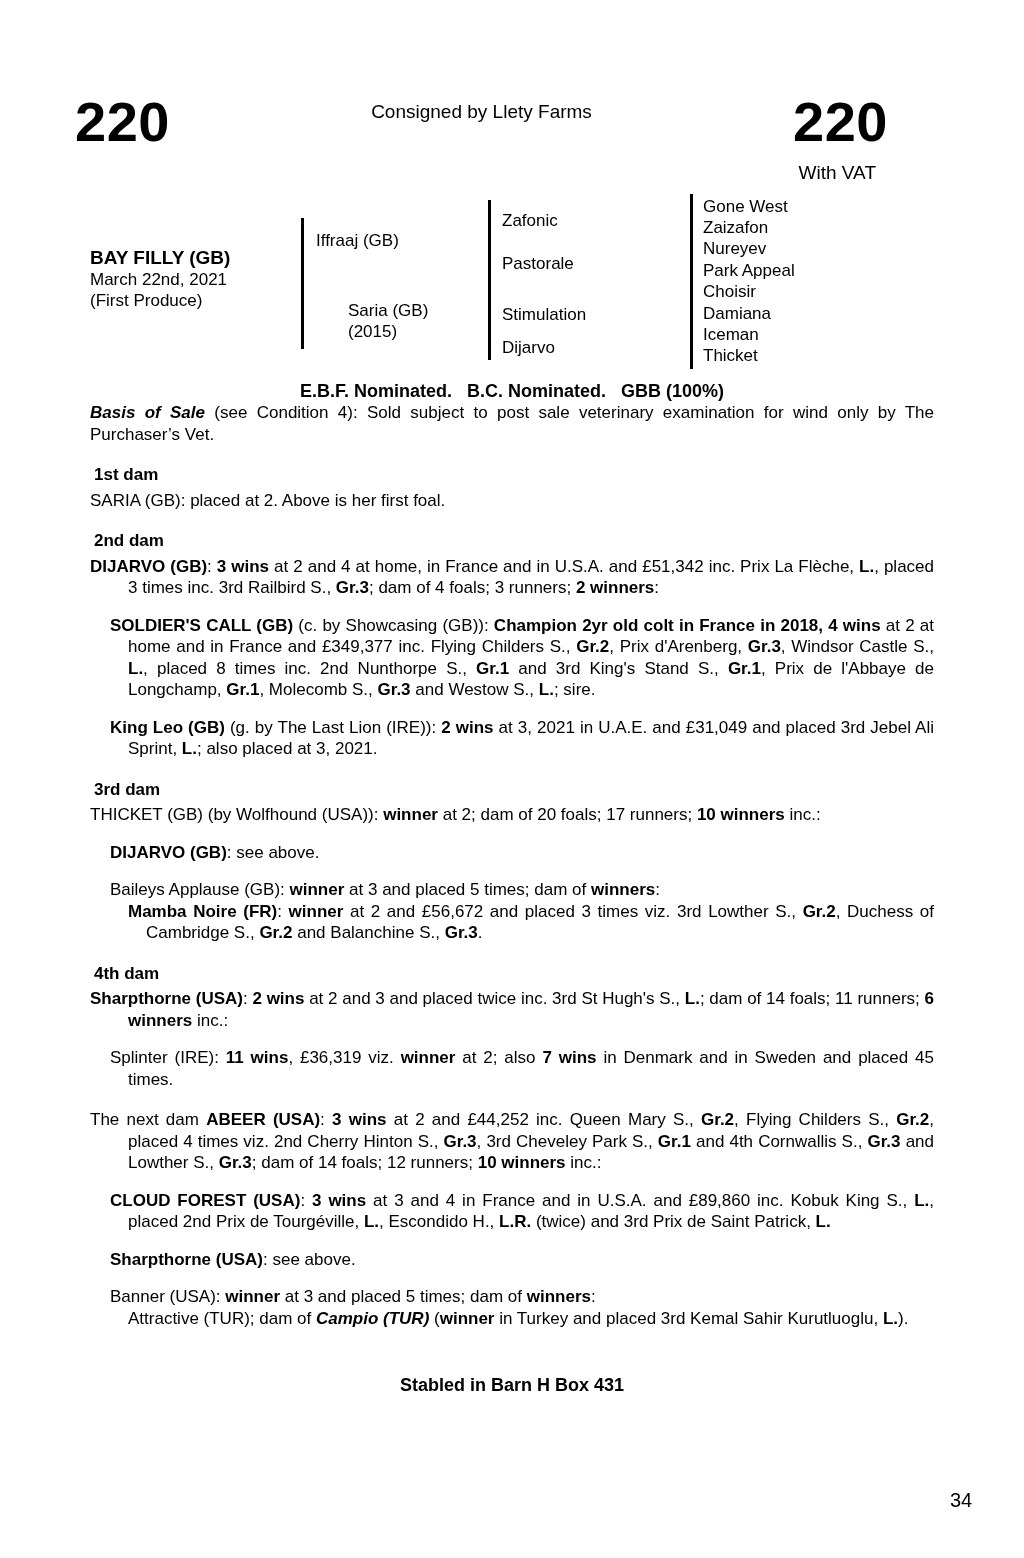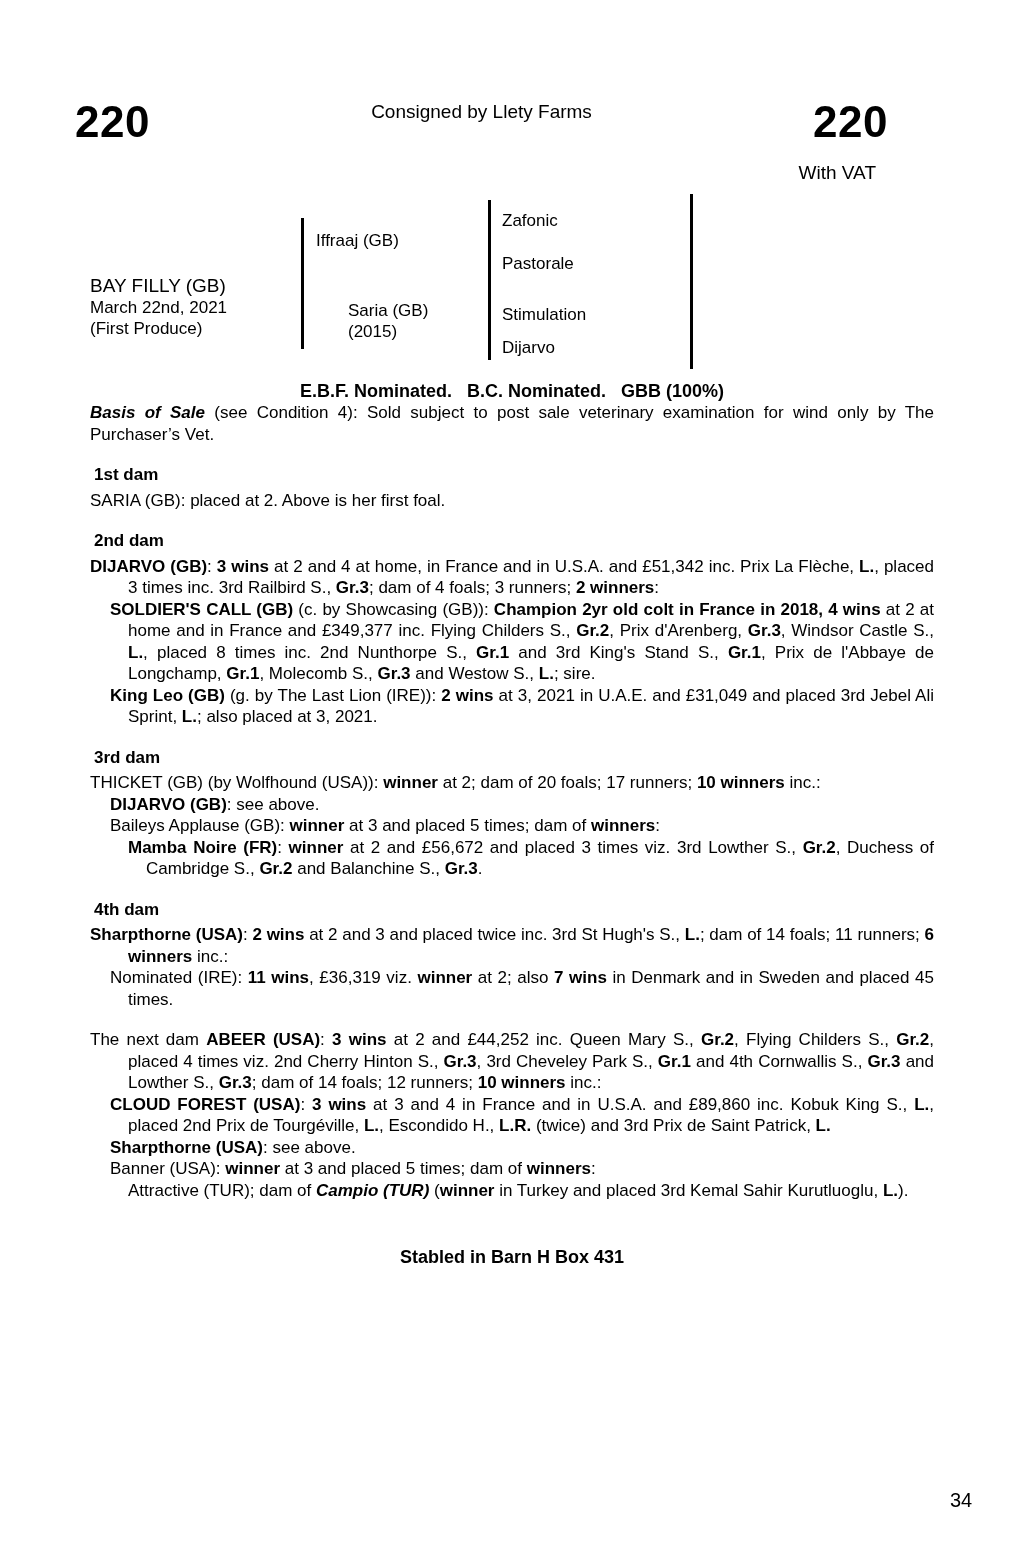--- a/index.html
+++ b/index.html
@@ -2,43 +2,43 @@
 <html><head>
 <meta charset="utf-8">
 <style>
   html,body { margin:0; padding:0; background:#ffffff; }
   .page {
     position:relative; width:1024px; height:1558px; background:#ffffff;
     font-family:"Liberation Sans", sans-serif; font-size:17px; line-height:21.5px;
     color:#000; box-sizing:border-box; padding:100px 90px 0 90px; overflow:hidden;
   }
   .header-row { display:flex; justify-content:space-between; align-items:flex-start; height:50px; }
-  .lot { font-size:44px; font-weight:bold; line-height:44px; letter-spacing:0.5px; }
+  .lot { font-size:56px; font-weight:bold; line-height:44px; letter-spacing:0.5px; }
   .lot-left  { margin-left:-15px; }
   .lot-right { margin-right:46px; }
   .consignor { font-size:19px; padding-top:1px; }
   .vat { text-align:right; font-size:19px; margin-top:12px; padding-right:58px; }
 
   .pedigree { position:relative; height:178px; margin-top:10px; }
   .ped-subject { position:absolute; left:0; top:53px; }
-  .horse-name { font-weight:normal; font-size:19px; line-height:22px;margin-top:28px; }
+  .horse-name { font-weight:bold; font-size:19px; line-height:22px; }
   .ped-rule { position:absolute; width:3px; background:#000; }
   .rule1 { left:211px; top:24px;  height:131px; }
   .rule2 { left:398px; top:6px;   height:160px; }
   .rule3 { left:600px; top:0px;   height:175px; }
   .ped-sire { position:absolute; left:226px; top:36px; }
   .ped-dam  { position:absolute; left:226px; top:106px;margin-left:32px; }
   .ped-gp   { position:absolute; left:412px; }
   .gp0 { top:16px; } .gp1 { top:59px; } .gp2 { top:100px;margin-top:10px; } .gp3 { top:143px; }
   .ped-ggp  { position:absolute; left:613px; top:2px; line-height:21.4px; }
 
   .noms { text-align:center; font-weight:bold; font-size:18px; margin-top:9px; white-space:pre-wrap; }
   .para { margin:0; text-align:justify; }
   .p-main { padding-left:38px; text-indent:-38px; }
-  .p-sub  { padding-left:38px; text-indent:-18px; }
+  .p-sub  { padding-left:38px; text-indent:-18px;margin-top:16px; }
   .p-sub2 { padding-left:56px; text-indent:-18px; }
   .section { margin-top:19px; }
   .sec-heading { font-weight:bold; margin:4px; }
   .stabled { text-align:center; font-weight:bold; font-size:18px; margin-top:46px; }
   .pageno { position:absolute; left:950px; top:1490px; font-size:20px; }
 </style>
 </head>
 <body>
 
 <div class="page">
@@ -62,20 +62,30 @@
     <div class="ped-dam">
       <div>Saria (GB)</div>
       <div>(2015)</div>
     </div>
     <div class="ped-rule rule2"></div>
     <div class="ped-gp gp0">Zafonic</div>
     <div class="ped-gp gp1">Pastorale</div>
     <div class="ped-gp gp2">Stimulation</div>
     <div class="ped-gp gp3">Dijarvo</div>
     <div class="ped-rule rule3"></div>
+    <div class="ped-ggp">
+      <div>Gone West</div>
+      <div>Zaizafon</div>
+      <div>Nureyev</div>
+      <div>Park Appeal</div>
+      <div>Choisir</div>
+      <div>Damiana</div>
+      <div>Iceman</div>
+      <div>Thicket</div>
+    </div>
   </div>
 
   <div class="noms">E.B.F. Nominated.   B.C. Nominated.   GBB (100%)</div>
   <p class="para p-basis"><span style="font-weight: bold; font-style: italic;">Basis of Sale</span><span> (see Condition 4): Sold subject to post sale veterinary examination for wind only by The Purchaser’s Vet.</span></p>
 
   <div class="section">
     <p class="para sec-heading">1st dam</p>
     <p class="para p-main"><span>SARIA (GB): placed at 2. Above is her first foal.</span></p>
   </div>
 
@@ -90,21 +100,21 @@
     <p class="para sec-heading">3rd dam</p>
     <p class="para p-main"><span>THICKET (GB) (by Wolfhound (USA)): </span><span style="font-weight: bold;">winner</span><span> at 2; dam of 20 foals; 17 runners; </span><span style="font-weight: bold;">10 winners</span><span> inc.:</span></p>
     <p class="para p-sub"><span style="font-weight: bold;">DIJARVO (GB)</span><span>: see above.</span></p>
     <p class="para p-sub"><span>Baileys Applause (GB): </span><span style="font-weight: bold;">winner</span><span> at 3 and placed 5 times; dam of </span><span style="font-weight: bold;">winners</span><span>:</span></p>
     <p class="para p-sub2"><span style="font-weight: bold;">Mamba Noire (FR)</span><span>: </span><span style="font-weight: bold;">winner</span><span> at 2 and £56,672 and placed 3 times viz. 3rd Lowther S., </span><span style="font-weight: bold;">Gr.2</span><span>, Duchess of Cambridge S., </span><span style="font-weight: bold;">Gr.2</span><span> and Balanchine S., </span><span style="font-weight: bold;">Gr.3</span><span>.</span></p>
   </div>
 
   <div class="section">
     <p class="para sec-heading">4th dam</p>
     <p class="para p-main"><span style="font-weight: bold;">Sharpthorne (USA)</span><span>: </span><span style="font-weight: bold;">2 wins</span><span> at 2 and 3 and placed twice inc. 3rd St Hugh's S., </span><span style="font-weight: bold;">L.</span><span>; dam of 14 foals; 11 runners; </span><span style="font-weight: bold;">6 winners</span><span> inc.:</span></p>
-    <p class="para p-sub"><span>Nominated (IRE): </span><span style="font-weight: bold;">11 wins</span><span>, £36,319 viz. </span><span style="font-weight: bold;">winner</span><span> at 2; also </span><span style="font-weight: bold;">7 wins</span><span> in Denmark and in Sweden and placed 45 times.</span></p>
+    <p class="para p-sub"><span>Splinter (IRE): </span><span style="font-weight: bold;">11 wins</span><span>, £36,319 viz. </span><span style="font-weight: bold;">winner</span><span> at 2; also </span><span style="font-weight: bold;">7 wins</span><span> in Denmark and in Sweden and placed 45 times.</span></p>
   </div>
 
   <div class="section">
     <p class="para p-main"><span>The next dam </span><span style="font-weight: bold;">ABEER (USA)</span><span>: </span><span style="font-weight: bold;">3 wins</span><span> at 2 and £44,252 inc. Queen Mary S., </span><span style="font-weight: bold;">Gr.2</span><span>, Flying Childers S., </span><span style="font-weight: bold;">Gr.2</span><span>, placed 4 times viz. 2nd Cherry Hinton S., </span><span style="font-weight: bold;">Gr.3</span><span>, 3rd Cheveley Park S., </span><span style="font-weight: bold;">Gr.1</span><span> and 4th Cornwallis S., </span><span style="font-weight: bold;">Gr.3</span><span> and Lowther S., </span><span style="font-weight: bold;">Gr.3</span><span>; dam of 14 foals; 12 runners; </span><span style="font-weight: bold;">10 winners</span><span> inc.:</span></p>
     <p class="para p-sub"><span style="font-weight: bold;">CLOUD FOREST (USA)</span><span>: </span><span style="font-weight: bold;">3 wins</span><span> at 3 and 4 in France and in U.S.A. and £89,860 inc. Kobuk King S., </span><span style="font-weight: bold;">L.</span><span>, placed 2nd Prix de Tourgéville, </span><span style="font-weight: bold;">L.</span><span>, Escondido H., </span><span style="font-weight: bold;">L.R.</span><span> (twice) and 3rd Prix de Saint Patrick, </span><span style="font-weight: bold;">L.</span></p>
     <p class="para p-sub"><span style="font-weight: bold;">Sharpthorne (USA)</span><span>: see above.</span></p>
     <p class="para p-sub"><span>Banner (USA): </span><span style="font-weight: bold;">winner</span><span> at 3 and placed 5 times; dam of </span><span style="font-weight: bold;">winners</span><span>:</span></p>
     <p class="para p-sub2"><span>Attractive (TUR); dam of </span><span style="font-weight: bold; font-style: italic;">Campio (TUR)</span><span> (</span><span style="font-weight: bold;">winner</span><span> in Turkey and placed 3rd Kemal Sahir Kurutluoglu, </span><span style="font-weight: bold;">L.</span><span>).</span></p>
   </div>
 

